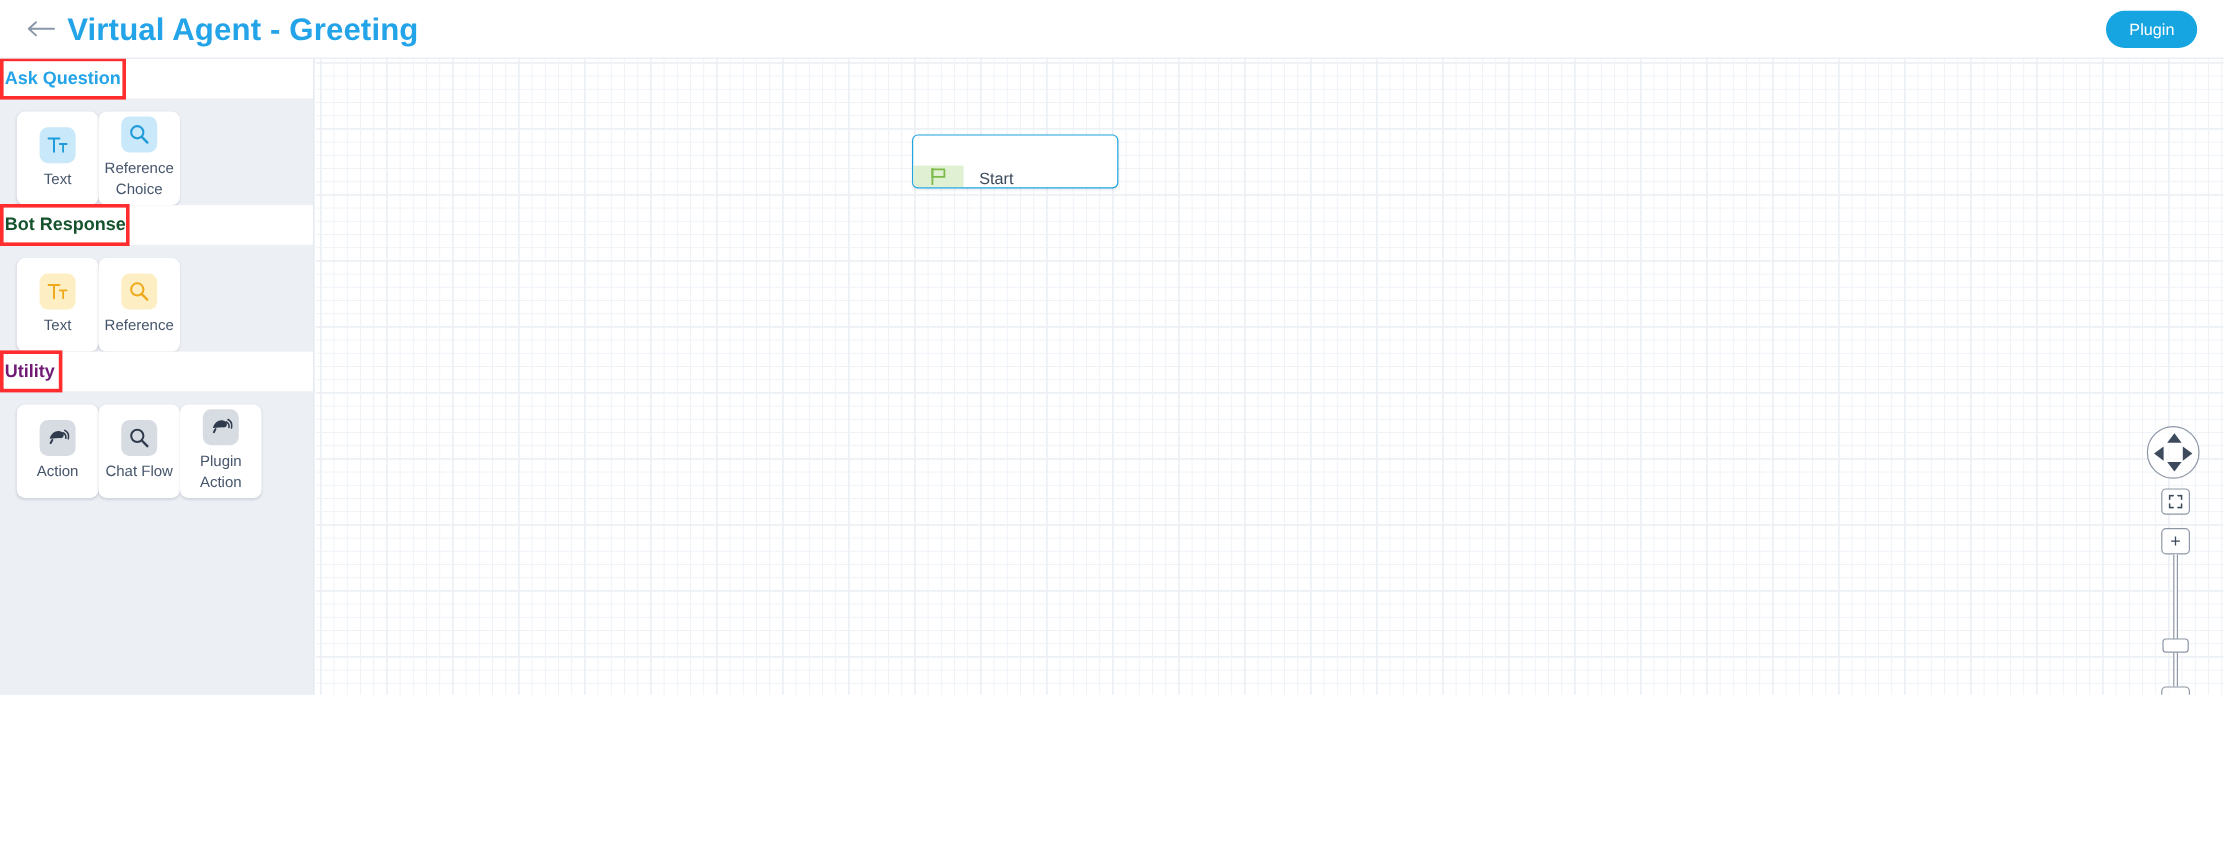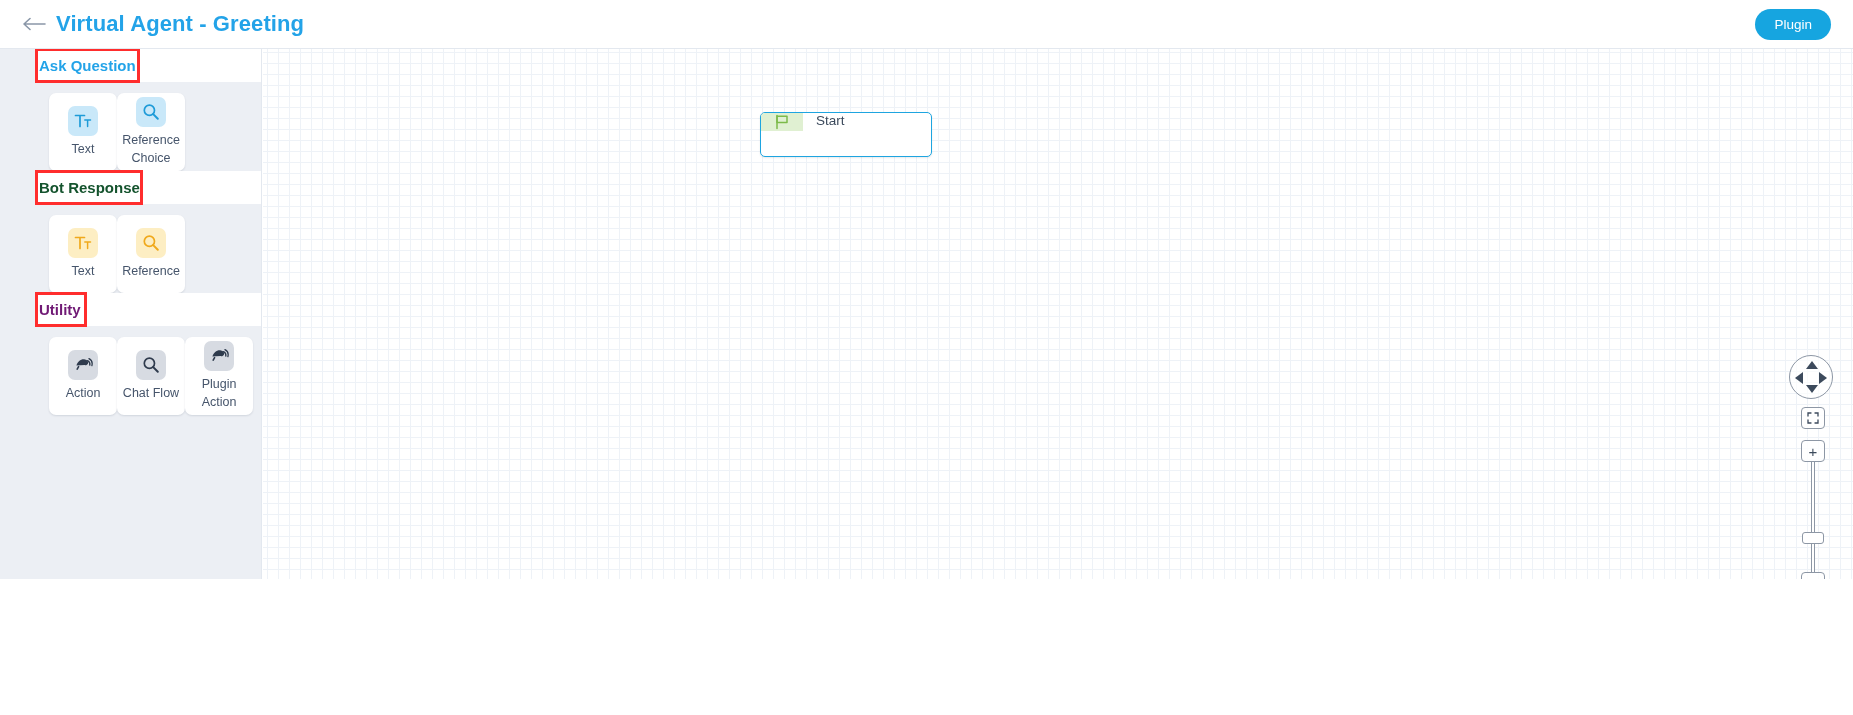--- a/index.html
+++ b/index.html
@@ -19,42 +19,41 @@
     display: flex; align-items: center;
   }
   .back-arrow {
     margin-left: 22px; width: 26px; height: 20px;
     display: flex; align-items: center; justify-content: center;
     cursor: pointer;
   }
   .back-arrow svg { display: block; }
   .page-title {
     margin-left: 8px;
-    font-size: 22px; font-weight: bold;
+    font-size: 26px; font-weight: bold;
     color: #23a3e8; letter-spacing: .1px;
     white-space: nowrap;
   }
   .preview-btn {
     position: absolute; right: 22px; top: 9px;
     height: 31px; padding: 0 19px;
     background: #16a5e0; color: #ffffff;
     border: none; border-radius: 16px;
     font-size: 13.5px; font-family: "Liberation Sans", sans-serif;
     cursor: pointer;
     display: flex; align-items: center; justify-content: center;
   }
 
   
   .sidebar {
     position: absolute; left: 0; top: 49px;
     width: 262px; height: 530px;
     background: #eceff4;
     border-right: 1px solid #e3e8ef;
     overflow: hidden;
-    padding-left: 35px;
   }
   .section-header {
     position: relative;
     height: 33px; background: #ffffff;
     display: flex; align-items: center;
     padding-left: 4px;
   }
   .section-header .label {
     font-size: 15px; font-weight: bold;
     white-space: nowrap;
@@ -115,21 +114,21 @@
     background-position: 4px 3px, 4px 3px, 4px 3px, 4px 3px;
     overflow: hidden;
   }
 
   .node {
     position: absolute; left: 497px; top: 63px;
     width: 172px; height: 45px;
     background: #ffffff;
     border: 1.6px solid #1ea5e0;
     border-radius: 5px;
-    display: flex; align-items: flex-start;
+    display: flex; align-items: flex-end;
     box-shadow: 0 1px 2px rgba(30,45,70,.10);
     cursor: pointer; overflow: hidden;
   }
   .node .node-icon {
     width: 42px; background: #e0f0d2;
     display: flex; align-items: center; justify-content: center;
   }
   .node .node-label {
     flex: 1; display: flex; align-items: center;
     padding-left: 13px;

